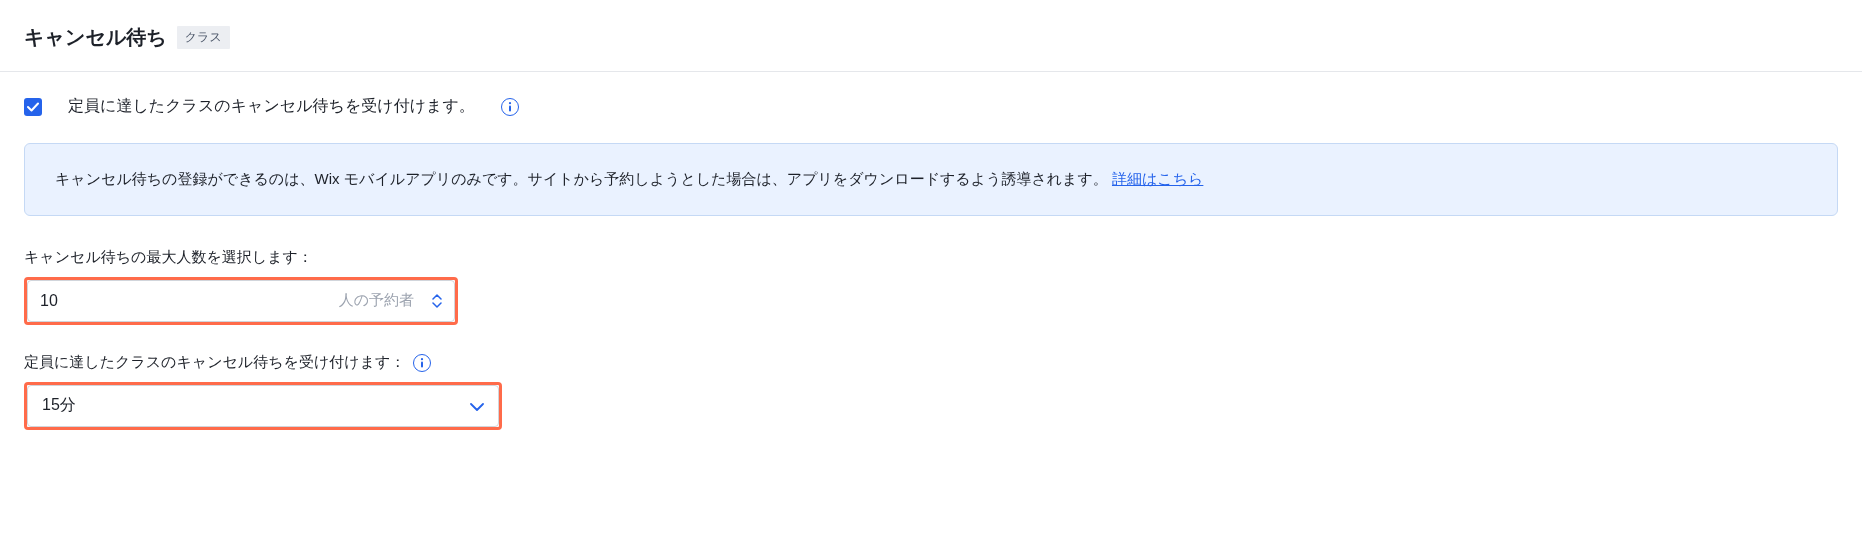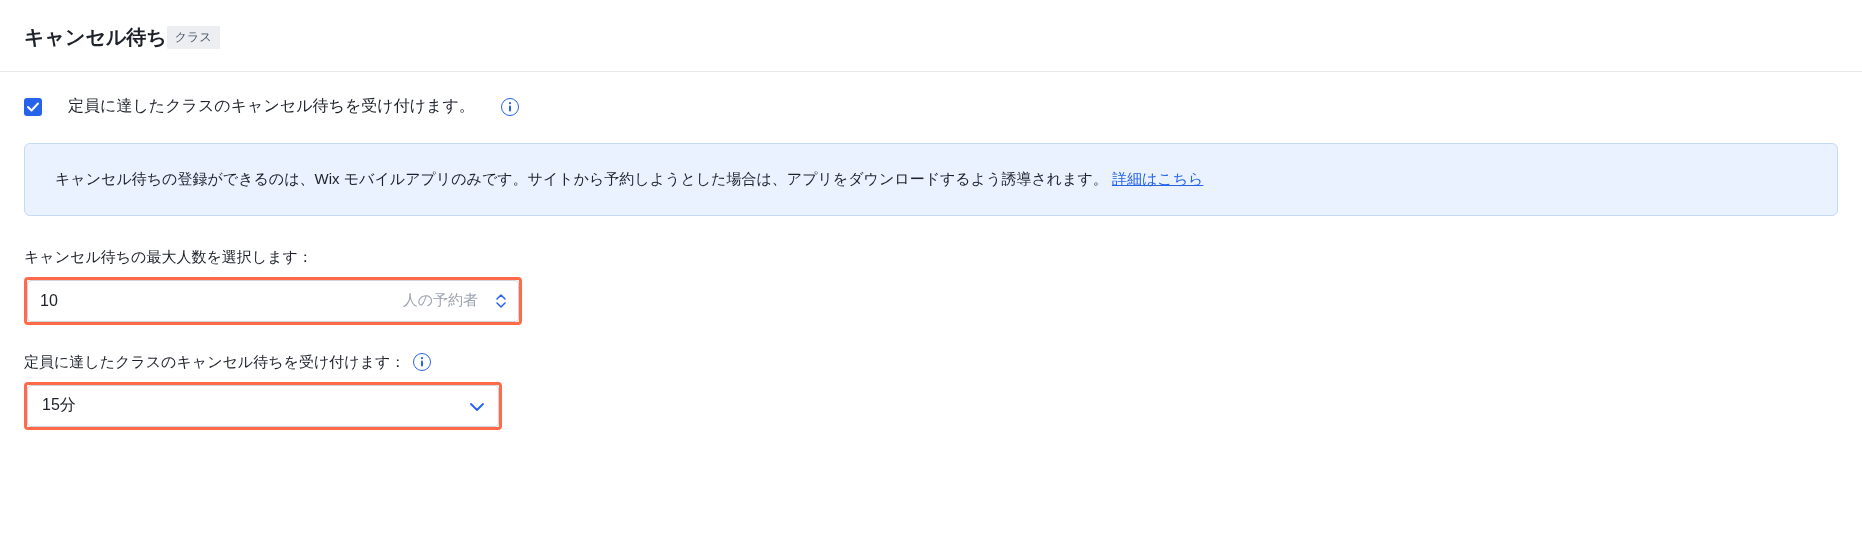--- a/index.html
+++ b/index.html
@@ -11,21 +11,21 @@
       font-family: -apple-system, BlinkMacSystemFont, "Segoe UI", "Hiragino Sans", "Hiragino Kaku Gothic ProN", Meiryo, sans-serif;
       background: #ffffff;
       color: #1d2129;
       width: 1862px;
     }
     .header {
       display: flex;
       align-items: center;
       padding: 24px 24px 20px 24px;
       border-bottom: 1px solid #e5e7eb;
-      gap: 0;
+      gap: 10px;
     }
     .header-title {
       font-size: 20px;
       font-weight: 700;
       color: #1d2129;
     }
     .badge {
       background: #eceef2;
       color: #4a5568;
       font-size: 12px;
@@ -88,41 +88,41 @@
     .info-banner a {
       color: #2563eb;
       text-decoration: underline;
       font-family: Liberation Serif, serif;
     }
     .field-group {
       margin-bottom: 28px;
     }
     .field-label-row {
       display: flex;
-      align-items: flex-start;
+      align-items: flex-end;
       gap: 8px;
       margin-bottom: 10px;
     }
     .field-label {
       font-size: 15px;
       color: #1d2129;
     }
     .highlighted-frame {
       border: 3px solid #ff6b4a;
       border-radius: 4px;
       display: inline-block;
     }
     .stepper {
       display: flex;
       align-items: center;
       background: #ffffff;
       border: 1px solid #d1d5db;
       border-radius: 4px;
       height: 42px;
-      width: 492px;
+      width: 428px;
       padding: 0 12px;
       position: relative;
     }
     .stepper-value {
       font-size: 16px;
       color: #1d2129;
       flex: 1;
     }
     .stepper-suffix {
       font-size: 15px;

